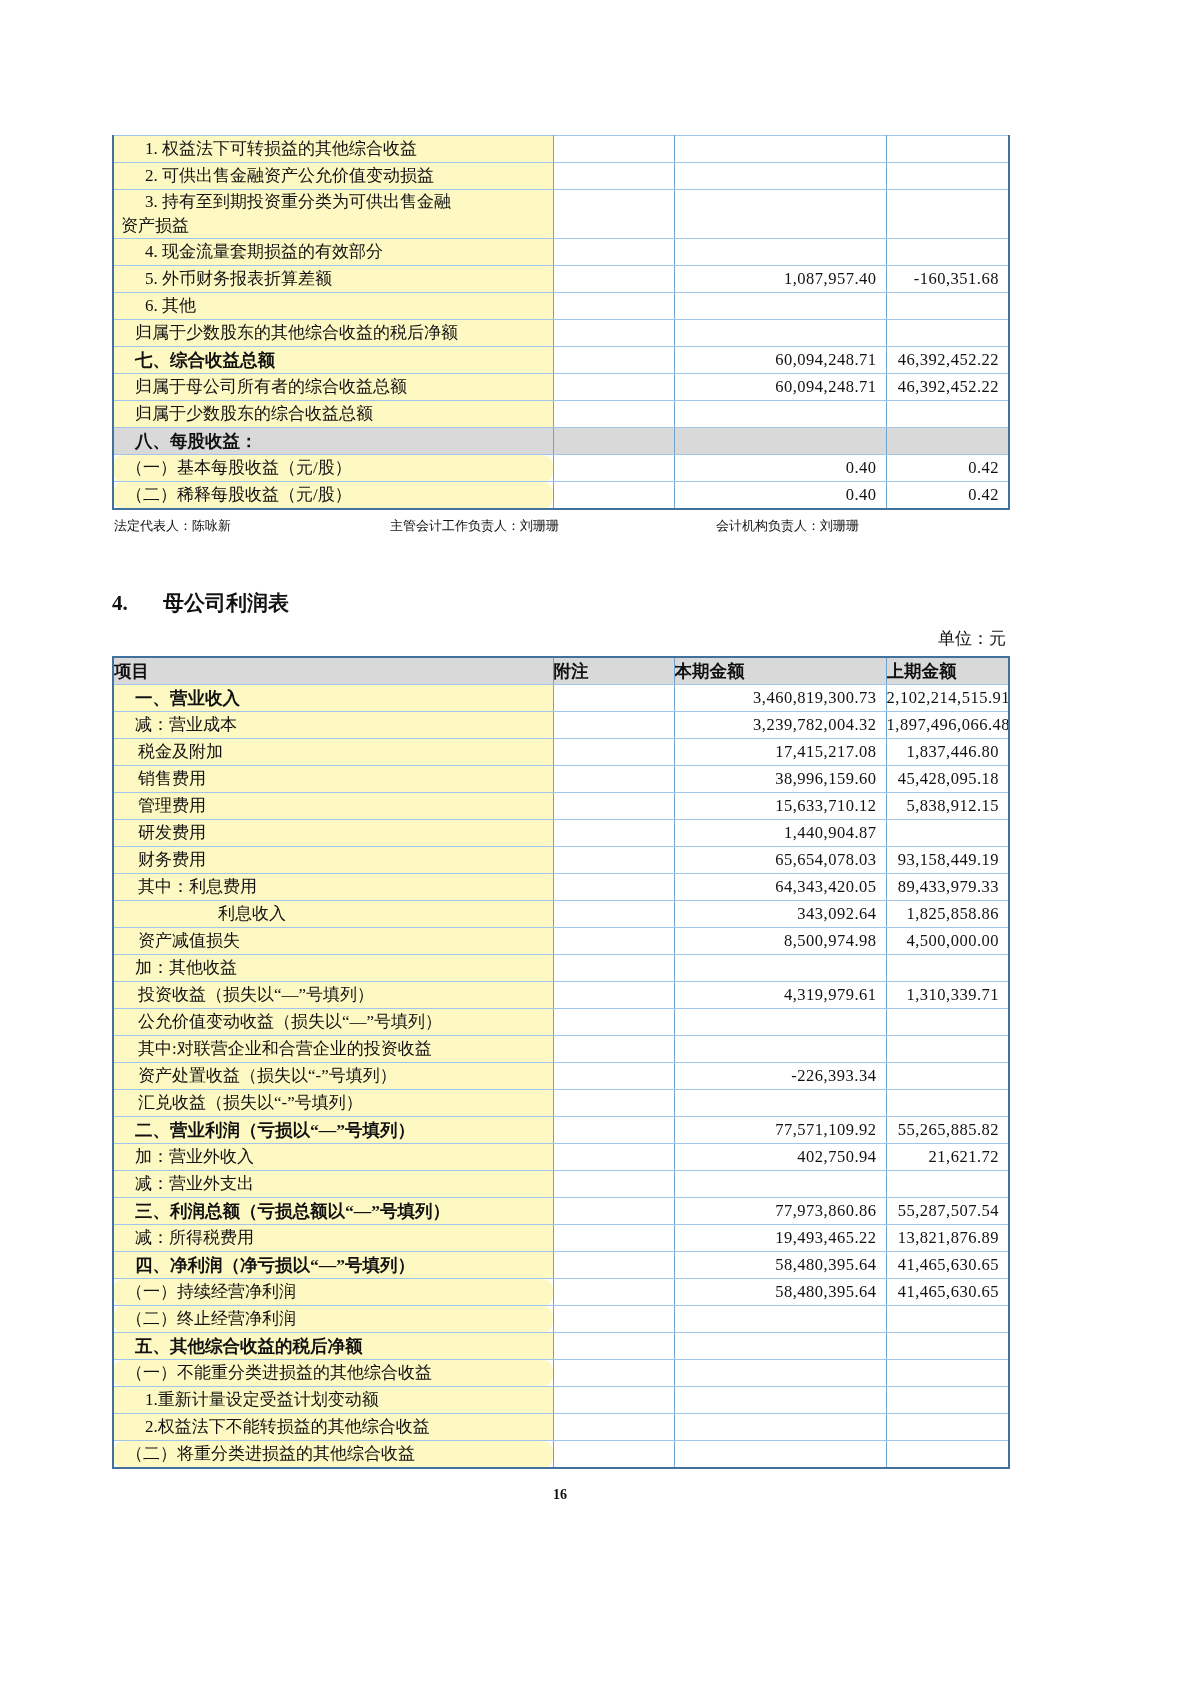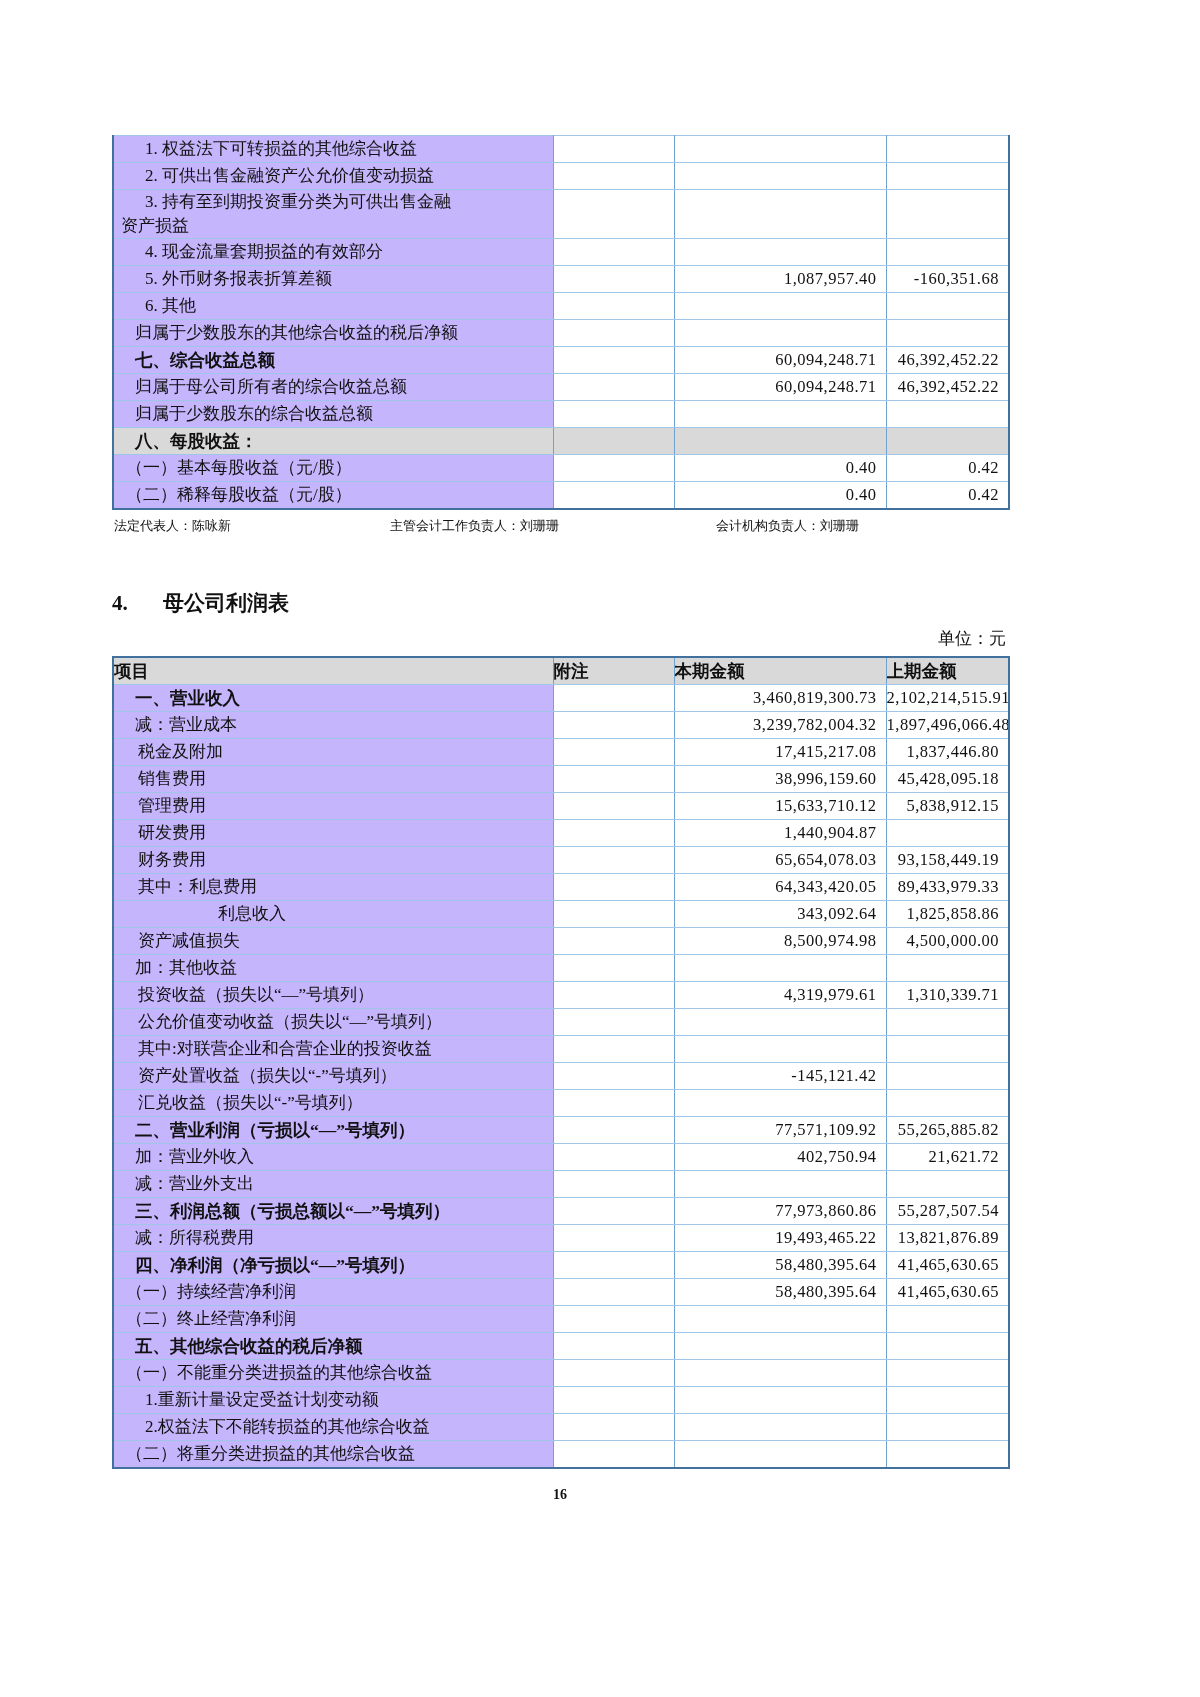--- a/index.html
+++ b/index.html
@@ -12,28 +12,28 @@
   table{border-collapse:collapse;table-layout:fixed;width:896px;}
   table.fintable{border:2px solid #41719c;}
   #table1{border-top:1px solid #9fc5e8;}
   col.c1{width:440px;}col.c2{width:121px;}col.c3{width:212px;}col.c4{width:123px;}
   td,th{
     border-top:1px solid #9fc5e8;border-bottom:1px solid #9fc5e8;
     border-left:1px solid #6ea3cf;border-right:1px solid #6ea3cf;
     font-size:17px;line-height:24px;height:26px;padding:0;vertical-align:middle;
     overflow:hidden;
   }
-  td.c-label{background:#c4b5fd;white-space:pre-wrap;padding-right:4px;}
+  td.c-label{background:#fef9c3;white-space:pre-wrap;padding-right:4px;}
   td.c-note{background:#fff;}
   td.c-num{background:#fff;text-align:right;padding-right:9px;font-size:16.5px;letter-spacing:0.5px;}
   tr.gray-row td{background:#d9d9d9;}
   tr.bold td.c-label{font-weight:bold;font-size:17.5px;}
   th{background:#d9d9d9;text-align:left;font-weight:bold;font-size:17.5px;}
   .ind0{padding-left:21px;}
-  .ind1{padding-left:12px;}
+  .ind1{padding-left:12px;border-radius:10px;}
   .ind2{padding-left:7px;text-indent:24px;}
   .ind3{padding-left:24px;}
   .ind4{padding-left:104px;}
   #signature-line{position:relative;height:26px;margin-top:7px;font-size:13px;}
   #signature-line span{position:absolute;top:0;white-space:nowrap;}
   #sig-legal{left:2px;}
   #sig-chief{left:278px;}
   #sig-agency{left:604px;}
   #section-heading{margin-top:46px;font-size:21px;font-weight:bold;height:26px;}
   #section-heading .sec-title{margin-left:30px;}
@@ -246,21 +246,21 @@
         </tr>
         <tr>
           <td class="c-label ind3">其中:对联营企业和合营企业的投资收益</td>
           <td class="c-note"></td>
           <td class="c-num"></td>
           <td class="c-num"></td>
         </tr>
         <tr>
           <td class="c-label ind3">资产处置收益（损失以“-”号填列）</td>
           <td class="c-note"></td>
-          <td class="c-num">-145,121.42</td>
+          <td class="c-num">-226,393.34</td>
           <td class="c-num"></td>
         </tr>
         <tr>
           <td class="c-label ind3">汇兑收益（损失以“-”号填列）</td>
           <td class="c-note"></td>
           <td class="c-num"></td>
           <td class="c-num"></td>
         </tr>
         <tr class="bold">
           <td class="c-label ind0">二、营业利润（亏损以“—”号填列）</td>

